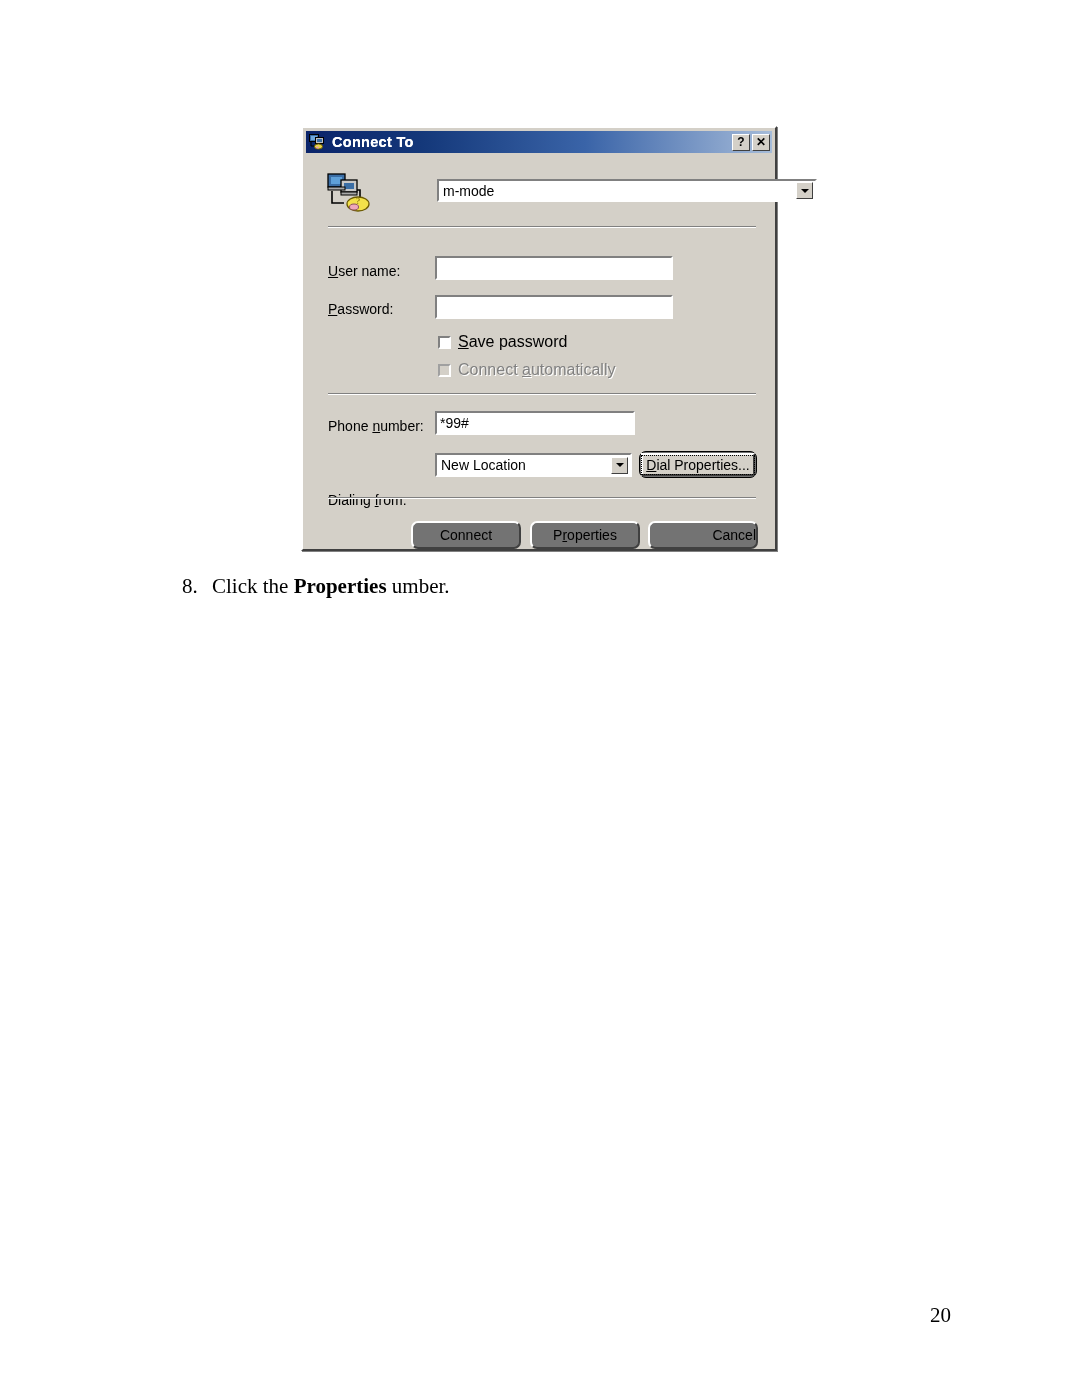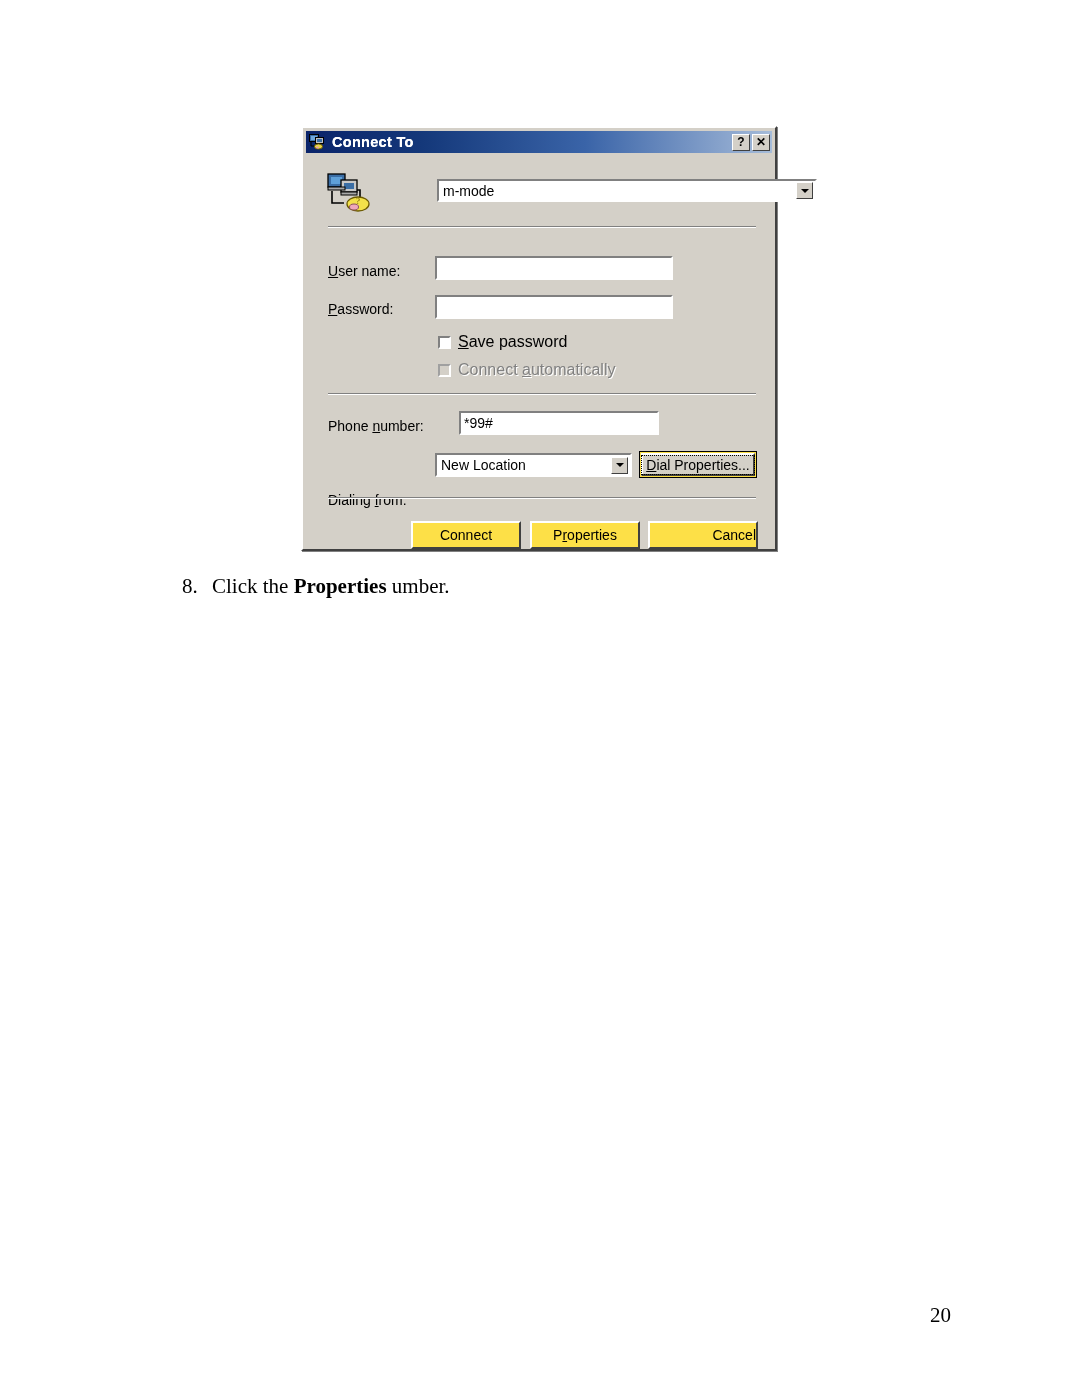--- a/index.html
+++ b/index.html
@@ -200,33 +200,34 @@
     font-size: 16px;
     color: #000;
     white-space: nowrap;
     font-family: "Liberation Sans", sans-serif;
   }
   .cblabel.disabled { color: #808080; text-shadow: 1px 1px 0 #ffffff; }
 
   
   .btn {
     position: absolute;
-    background: #fde047;
+    background: #737373;
     border-top: 2px solid #ffffff;
     border-left: 2px solid #ffffff;
     border-right: 2px solid #404040;
     border-bottom: 2px solid #404040;
     box-sizing: border-box;
     display: flex;
     align-items: center;
     justify-content: center;
     font-size: 14px;
     color: #000;
     font-family: "Liberation Sans", sans-serif;
     white-space: nowrap;
+    border-radius: 7px;
   }
   .btn.default {
     border: 1px solid #000000;
     padding: 1px;
   }
   .btn.default .inner {
     width: 100%;
     height: 100%;
     background: #d4d0c8;
     border-top: 2px solid #ffffff;
@@ -337,21 +338,21 @@
         </div>
 
         <div class="cbrow" style="left:132px; top:208px;">
           <span class="cbox disabled"></span>
           <span class="cblabel disabled">Connect <u>a</u>utomatically</span>
         </div>
 
         <div class="sep" style="left:22px; top:240px; width:428px;"></div>
 
         <div class="lbl" style="left:22px; top:265px;">Phone <u>n</u>umber:</div>
-        <div class="field" style="left:129px; top:258px; width:200px; height:24px;margin-left:24px;">
+        <div class="field" style="left:129px; top:258px; width:200px; height:24px;">
           <span class="field-text">*99#</span>
         </div>
 
         <div class="lbl" style="left:22px; top:307px;margin-top:32px;">Dialing <u>f</u>rom:</div>
         <div class="combo" style="left:129px; top:300px; width:197px; height:24px;">
           <span class="combo-text">New Location</span>
           <span class="combo-btn">
             <span class="arrow-down"></span>
           </span>
         </div>

